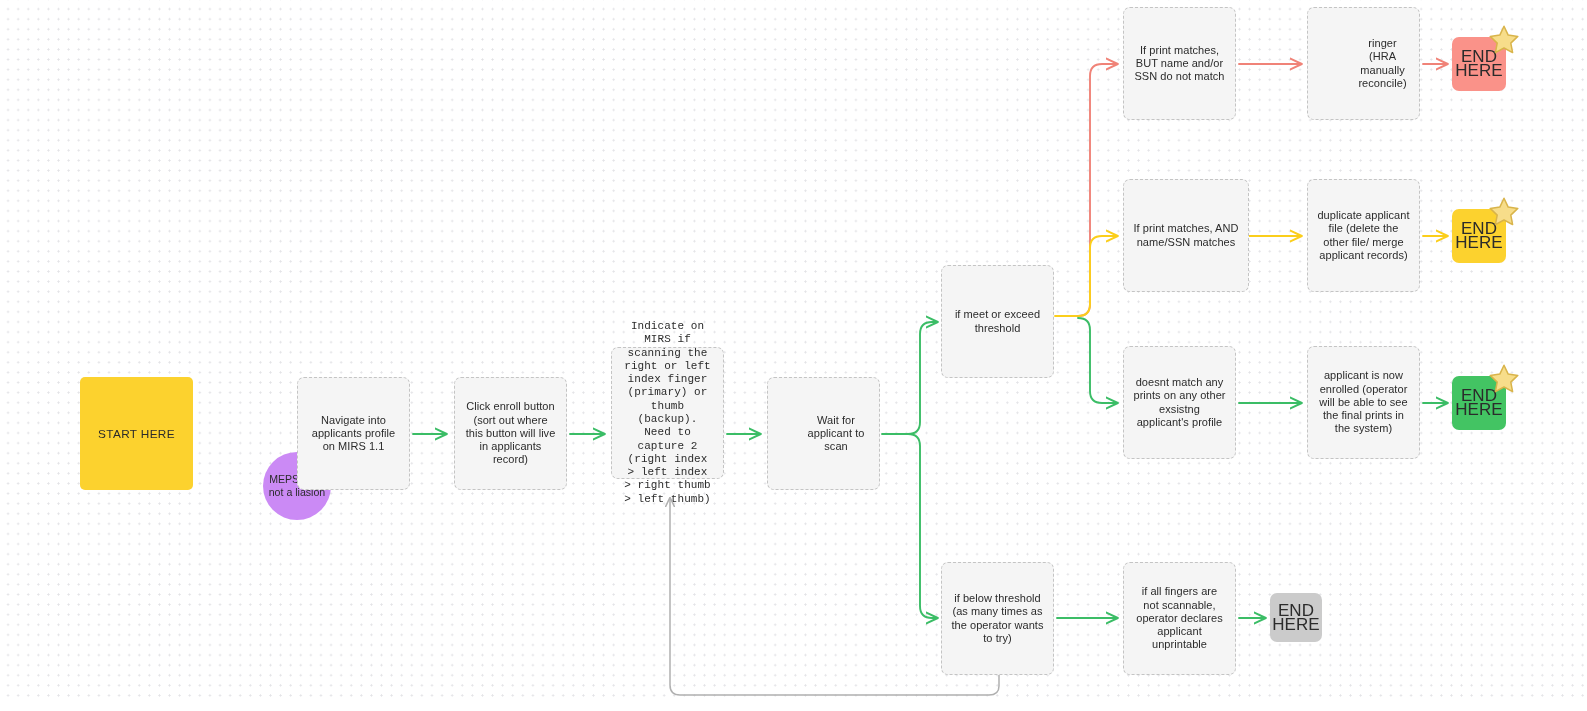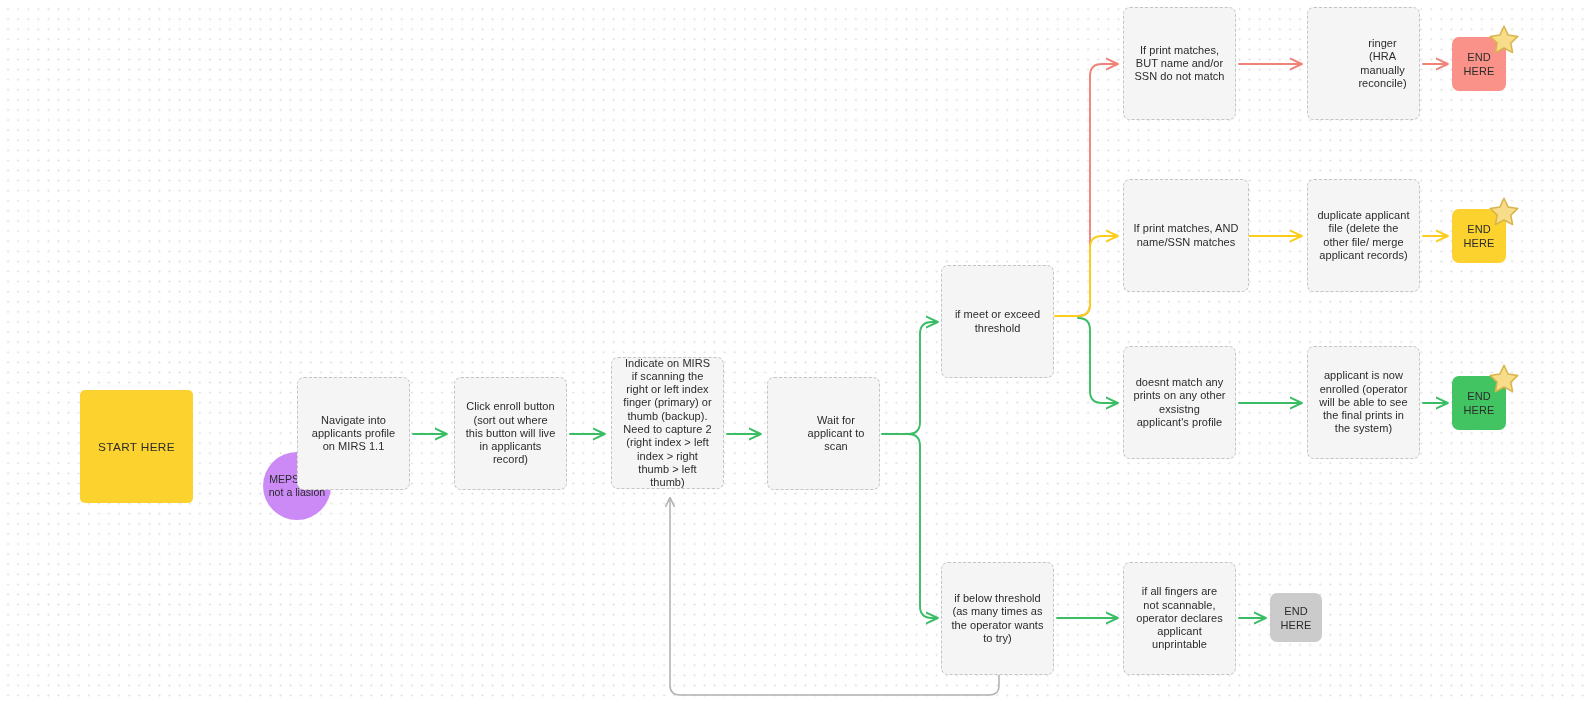--- a/index.html
+++ b/index.html
@@ -58,21 +58,21 @@
   
   .proc {
     background: #f5f5f5;
     border: 1.6px dashed #c4c4c4;
     border-radius: 7px;
   }
 
   
   .term {
     border-radius: 7px;
-    font-size: 11px;
+    font-size: 17px;
     line-height: 14px;
     color: #2b2b2b;
   }
   .term-start {
     background: #fcd22e;
     border-radius: 5px;
     font-size: 11.8px;
     letter-spacing: 0.35px;
   }
   .term-red    { background: #fa9289; }
@@ -153,29 +153,29 @@
       <path stroke="#3bbd66" marker-end="url(#ah-green)" d="M1239,403 L1301,403"></path>
       <path stroke="#3bbd66" marker-end="url(#ah-green)" d="M1423,403 L1447,403"></path>
 
       <path stroke="#3bbd66" marker-end="url(#ah-green)" d="M1057,618 L1117,618"></path>
       <path stroke="#3bbd66" marker-end="url(#ah-green)" d="M1239,618 L1265,618"></path>
 
       <path stroke="#b0b0b0" stroke-width="1.5" marker-end="url(#ah-gray)" d="M999,672 L999,686 Q999,695 989,695 L680,695 Q670,695 670,685 L670,498"></path>
     </g>
   </svg>
 
-  <div class="node term term-start" style="left:80px; top:377px; width:113px; height:113px;margin-top:13px;">START HERE</div>
+  <div class="node term term-start" style="left:80px; top:377px; width:113px; height:113px;">START HERE</div>
 
   <div class="bubble" style="left:263px; top:452px; width:68px; height:68px;">MEPS staff, not a liasion</div>
 
   <div class="node proc" style="left:297px; top:377px; width:113px; height:113px;">Navigate into applicants profile on MIRS 1.1</div>
 
   <div class="node proc" style="left:454px; top:377px; width:113px; height:113px;">Click enroll button (sort out where this button will live in applicants record)</div>
 
-  <div class="node proc" style="left:611px; top:357px; width:113px; height:132px;">Indicate on MIRS if scanning the right or left index finger (primary) or thumb (backup). Need to capture 2 (right index &gt; left index &gt; right thumb &gt; left thumb)</div>
+  <div class="node proc" style="left:611px; top:347px; width:113px; height:132px;font-family:Liberation Mono, monospace;">Indicate on MIRS if scanning the right or left index finger (primary) or thumb (backup). Need to capture 2 (right index &gt; left index &gt; right thumb &gt; left thumb)</div>
 
   <div class="node proc" style="left:767px; top:377px; width:113px; height:113px;padding-left:34px;">Wait for applicant to scan</div>
 
   <div class="node proc" style="left:941px; top:265px; width:113px; height:113px;">if meet or exceed threshold</div>
 
   <div class="node proc" style="left:941px; top:562px; width:113px; height:113px;">if below threshold (as many times as the operator wants to try)</div>
 
   <div class="node proc" style="left:1123px; top:7px; width:113px; height:113px;">If print matches, BUT name and/or SSN do not match</div>
 
   <div class="node proc" style="left:1123px; top:179px; width:126px; height:113px;">If print matches, AND name/SSN matches</div>

